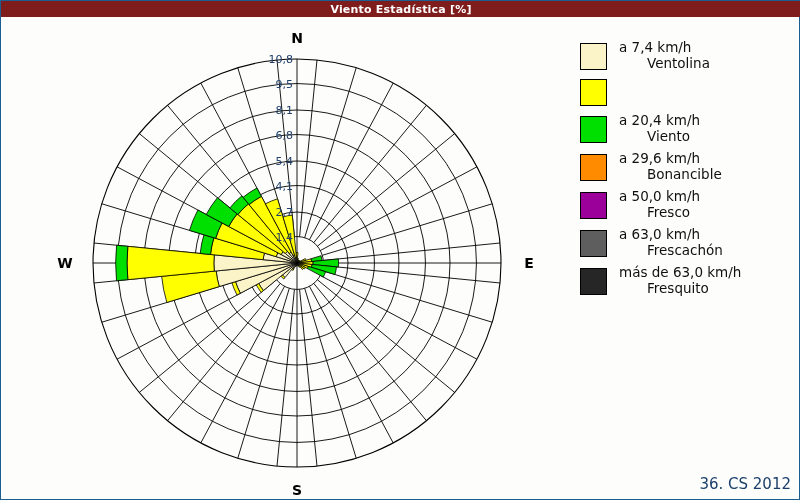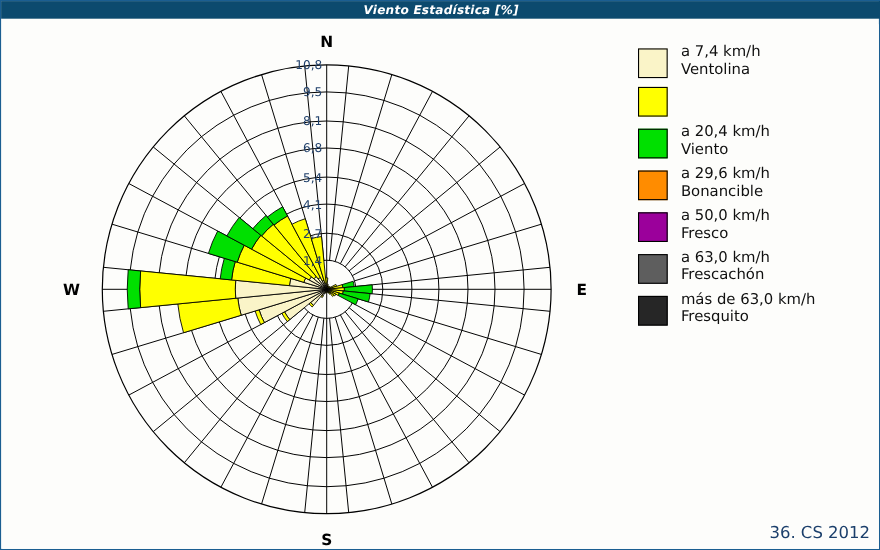--- a/index.html
+++ b/index.html
@@ -7,48 +7,48 @@
     width:800px;height:500px;overflow:hidden;
     background:#ffffff;
     font-family:"DejaVu Sans","Liberation Sans",sans-serif;
   }
   #app{
     position:relative;width:800px;height:500px;box-sizing:border-box;
     border:1px solid #1b5e91;background:#fdfdfb;
   }
   #titlebar{
     position:absolute;left:0;top:0;width:800px;height:16px;
-    background:#0c4a6e;
-    display:flex;align-items:center;justify-content:center;font-style:italic;
+    background:#7f1d1d;
+    display:flex;align-items:center;justify-content:center;
   }
   #titlebar .title{
     color:#ffffff;font-size:11px;font-weight:bold;letter-spacing:.2px;
     font-family:"DejaVu Sans","Liberation Sans",sans-serif;
   }
   #content{
     position:absolute;left:1px;top:21px;width:797px;height:477px;
     background:#fdfdfb;
   }
   #plot{position:absolute;left:0;top:0;}
   #legend{
     position:absolute;left:578px;top:17px;width:215px;
   }
   .legend-row{
-    display:flex;align-items:flex-end;margin-bottom:6px;
+    display:flex;align-items:center;margin-bottom:6px;
   }
   .swatch{
     width:25px;height:25px;border:1px solid #000000;flex:0 0 auto;
     margin-right:12px;margin-top:2px;
   }
   .legend-text{
     font-size:13.5px;color:#101010;line-height:16px;
     font-family:"DejaVu Sans","Liberation Sans",sans-serif;
     white-space:nowrap;
   }
-  .legend-text .l2{display:block;}
+  .legend-text .l2{display:block;margin-left:28px;}
   #corner-note{
     position:absolute;right:8px;bottom:6px;
     font-size:15px;color:#1b3f6b;
     font-family:"DejaVu Sans","Liberation Sans",sans-serif;
   }
   .compass{
     font-size:14px;font-weight:bold;fill:#000000;
     font-family:"DejaVu Sans","Liberation Sans",sans-serif;
   }
   .rtick{

